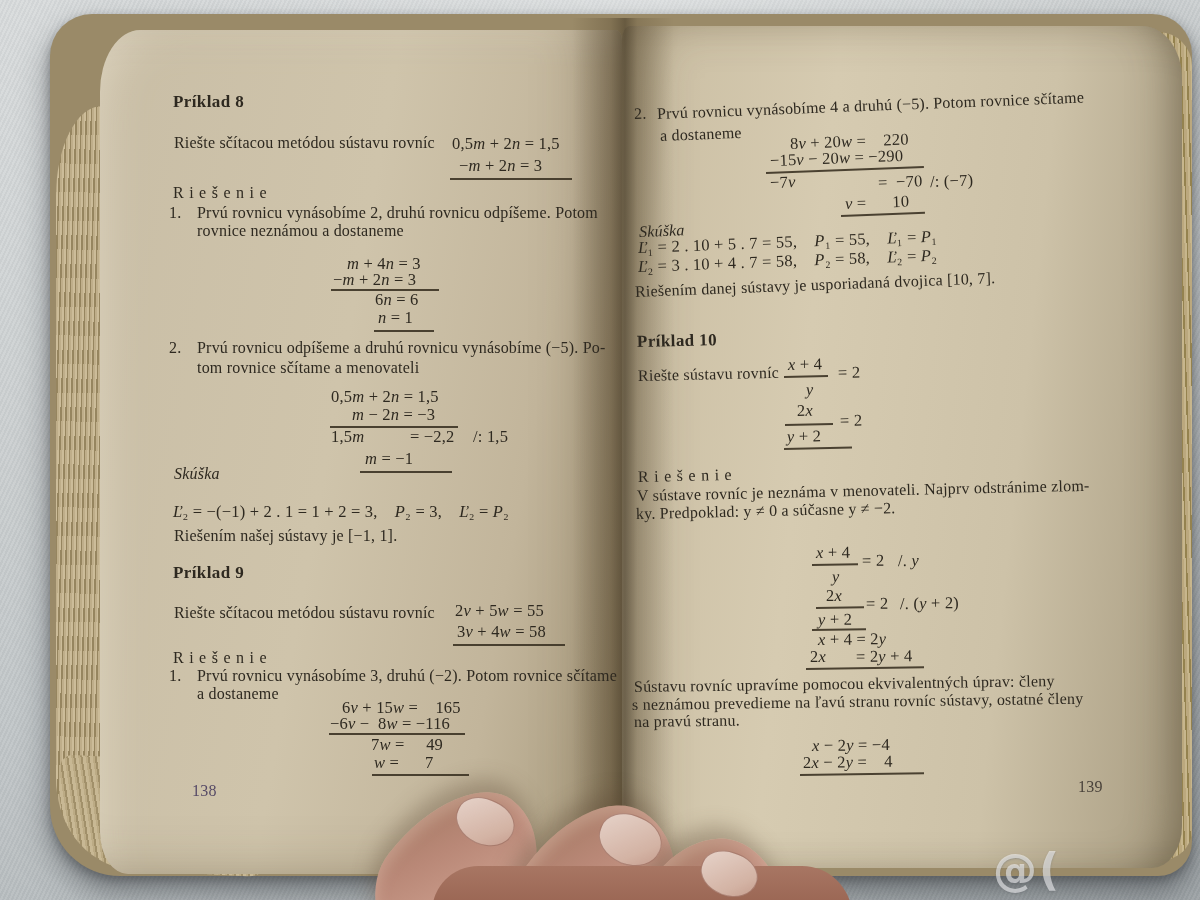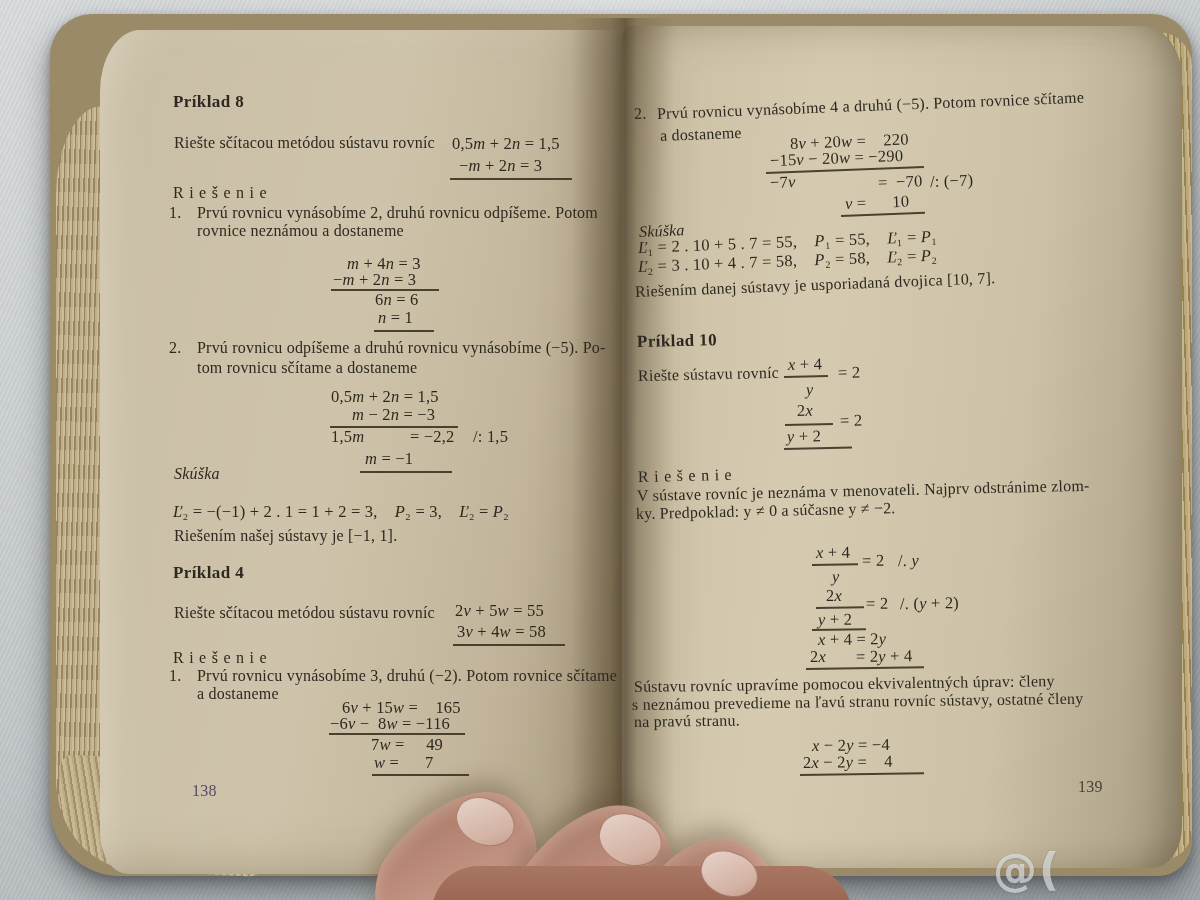--- a/index.html
+++ b/index.html
@@ -89,36 +89,36 @@
 
     <div class="ln eq" style="left:347px;top:254px"><i>m</i> + 4<i>n</i> = 3</div>
     <div class="ln eq" style="left:333px;top:270px">−<i>m</i> + 2<i>n</i> = 3</div>
     <div class="rule" style="left:331px;top:289px;width:108px"></div>
     <div class="ln eq" style="left:375px;top:290px">6<i>n</i> = 6</div>
     <div class="ln eq" style="left:378px;top:308px"><i>n</i> = 1</div>
     <div class="rule" style="left:374px;top:330px;width:60px"></div>
 
     <div class="ln" style="left:169px;top:338px">2.</div>
     <div class="ln" style="left:197px;top:338px">Prvú rovnicu odpíšeme a druhú rovnicu vynásobíme (−5). Po-</div>
-    <div class="ln" style="left:197px;top:358px">tom rovnicu sčítame a dostaneme</div>
+    <div class="ln" style="left:197px;top:358px">tom rovnice sčítame a menovateli</div>
 
     <div class="ln eq" style="left:331px;top:387px">0,5<i>m</i> + 2<i>n</i> = 1,5</div>
     <div class="ln eq" style="left:352px;top:405px"><i>m</i> − 2<i>n</i> = −3</div>
     <div class="rule" style="left:330px;top:426px;width:128px"></div>
     <div class="ln eq" style="left:331px;top:427px">1,5<i>m</i></div>
     <div class="ln eq" style="left:410px;top:427px">= −2,2</div>
     <div class="ln eq" style="left:473px;top:427px">/: 1,5</div>
     <div class="ln eq" style="left:365px;top:449px"><i>m</i> = −1</div>
     <div class="rule" style="left:360px;top:471px;width:92px"></div>
 
     <div class="ln it" style="left:174px;top:464px">Skúška</div>
     <div class="ln eq" style="left:173px;top:502px"><i>Ľ</i>₂ = −(−1) + 2 . 1 = 1 + 2 = 3,    <i>P</i>₂ = 3,    <i>Ľ</i>₂ = <i>P</i>₂</div>
     <div class="ln" style="left:174px;top:526px">Riešením našej sústavy je [−1, 1].</div>
 
-    <div class="ln b" style="left:173px;top:563px">Príklad 4</div>
+    <div class="ln b" style="left:173px;top:563px">Príklad 9</div>
     <div class="ln" style="left:174px;top:603px">Riešte sčítacou metódou sústavu rovníc</div>
     <div class="ln eq" style="left:455px;top:601px">2<i>v</i> + 5<i>w</i> = 55</div>
     <div class="ln eq" style="left:457px;top:622px">3<i>v</i> + 4<i>w</i> = 58</div>
     <div class="rule" style="left:453px;top:644px;width:112px"></div>
 
     <div class="ln sp" style="left:173px;top:648px">Riešenie</div>
     <div class="ln" style="left:169px;top:666px">1.</div>
     <div class="ln" style="left:197px;top:666px">Prvú rovnicu vynásobíme 3, druhú (−2). Potom rovnice sčítame</div>
     <div class="ln" style="left:197px;top:684px">a dostaneme</div>
 

